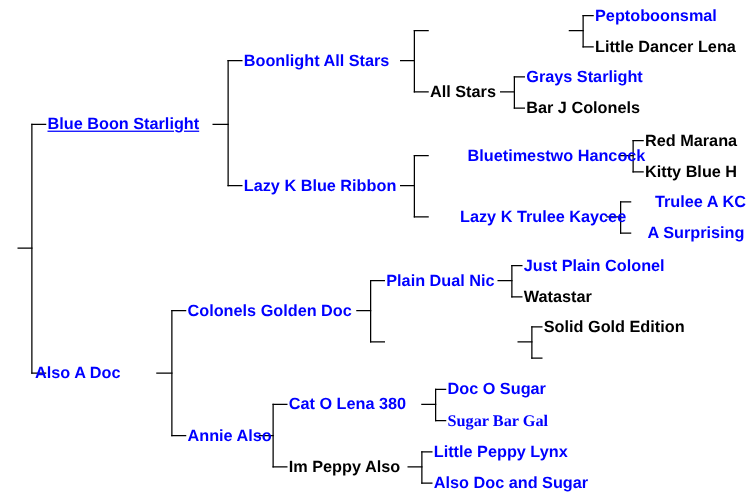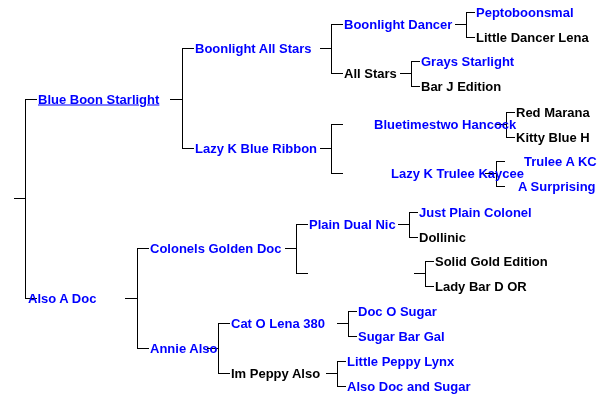--- a/index.html
+++ b/index.html
@@ -122,38 +122,36 @@
   <div class="hline" style="left:337px; top:386px; width:9px;"></div>
 
   <div class="node blue" style="left:38px; top:99px;text-decoration:underline;">Blue Boon Starlight</div>
   <div class="node blue" style="left:28px; top:298px;">Also A Doc</div>
 
   <div class="node blue" style="left:195px; top:48px;">Boonlight All Stars</div>
   <div class="node blue" style="left:195px; top:148px;">Lazy K Blue Ribbon</div>
   <div class="node blue" style="left:150px; top:248px;">Colonels Golden Doc</div>
   <div class="node blue" style="left:150px; top:348px;">Annie Also</div>
 
-  <div class="node blue" style="left:344px; top:24px;">Boonlight Dancer</div>
   <div class="node black" style="left:344px; top:73px;">All Stars</div>
   <div class="node blue" style="left:344px; top:124px;margin-left:30px;">Bluetimestwo Hancock</div>
-  <div class="node blue" style="left:348px; top:173px;padding-left:43px;">Lazy K Trulee Kaycee</div>
+  <div class="node blue" style="left:325px; top:173px;padding-left:43px;">Lazy K Trulee Kaycee</div>
   <div class="node blue" style="left:309px; top:224px;">Plain Dual Nic</div>
   <div class="node blue" style="left:231px; top:323px;">Cat O Lena 380</div>
   <div class="node black" style="left:231px; top:373px;">Im Peppy Also</div>
 
   <div class="node blue" style="left:476px; top:12px;">Peptoboonsmal</div>
   <div class="node black" style="left:476px; top:37px;">Little Dancer Lena</div>
   <div class="node blue" style="left:421px; top:61px;">Grays Starlight</div>
-  <div class="node black" style="left:421px; top:86px;">Bar J Edition</div>
+  <div class="node black" style="left:421px; top:86px;">Bar J Colonels</div>
   <div class="node black" style="left:516px; top:112px;">Red Marana</div>
   <div class="node black" style="left:516px; top:137px;">Kitty Blue H</div>
   <div class="node blue" style="left:524px; top:161px;text-align:right;">Trulee A KC</div>
   <div class="node blue" style="left:506px; top:186px;margin-left:12px;">A Surprising</div>
   <div class="node blue" style="left:419px; top:212px;">Just Plain Colonel</div>
-  <div class="node black" style="left:419px; top:237px;">Dollinic</div>
+  <div class="node black" style="left:419px; top:237px;">Watastar</div>
   <div class="node black" style="left:435px; top:261px;">Solid Gold Edition</div>
-  <div class="node black" style="left:435px; top:286px;">Lady Bar D OR</div>
   <div class="node blue" style="left:358px; top:311px;">Doc O Sugar</div>
-  <div class="node blue" style="left:358px; top:336px;">Sugar Bar Gal</div>
+  <div class="node blue" style="left:358px; top:336px;font-family:Liberation Serif, serif;">Sugar Bar Gal</div>
   <div class="node blue" style="left:347px; top:361px;text-align:center;">Little Peppy Lynx</div>
   <div class="node blue" style="left:347px; top:386px;">Also Doc and Sugar</div>
 
 </div>
 
 </body></html>

